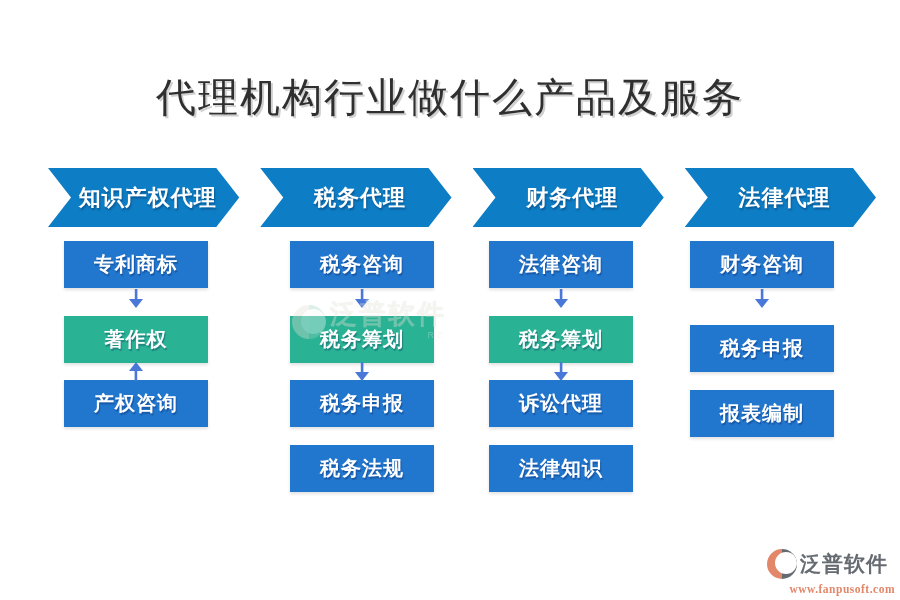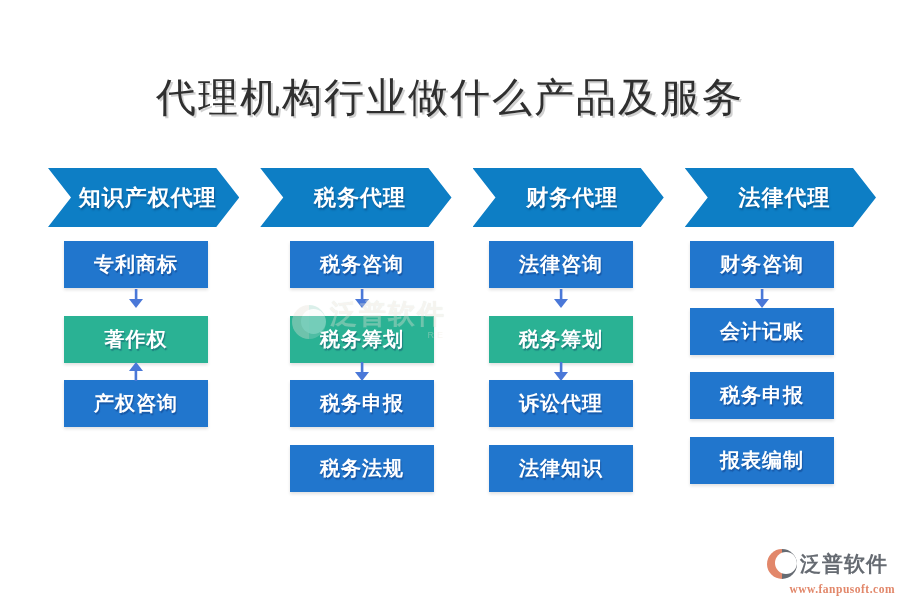--- a/index.html
+++ b/index.html
@@ -167,21 +167,20 @@
         <div class="box blue">法律知识</div>
       </div>
       <div class="col c3">
         <div class="box blue">财务咨询</div>
         <div class="gap g0">
           <svg width="16" height="19" viewBox="0 0 16 19" class="arrow">
             <rect x="6.8" y="0" width="2.6" height="11" fill="#4a78d8"></rect>
             <polygon points="1,10 15,10 8,19" fill="#4a78d8"></polygon>
           </svg>
         </div>
-        <div class="box blue">会计记账</div>
         <div class="gap g1"></div>
         <div class="box blue">税务申报</div>
         <div class="gap g2"></div>
         <div class="box blue">报表编制</div>
       </div>
     </div>
 
   <div class="watermark">
     <span class="wm-glyph"></span>
     <span class="wm-body">

